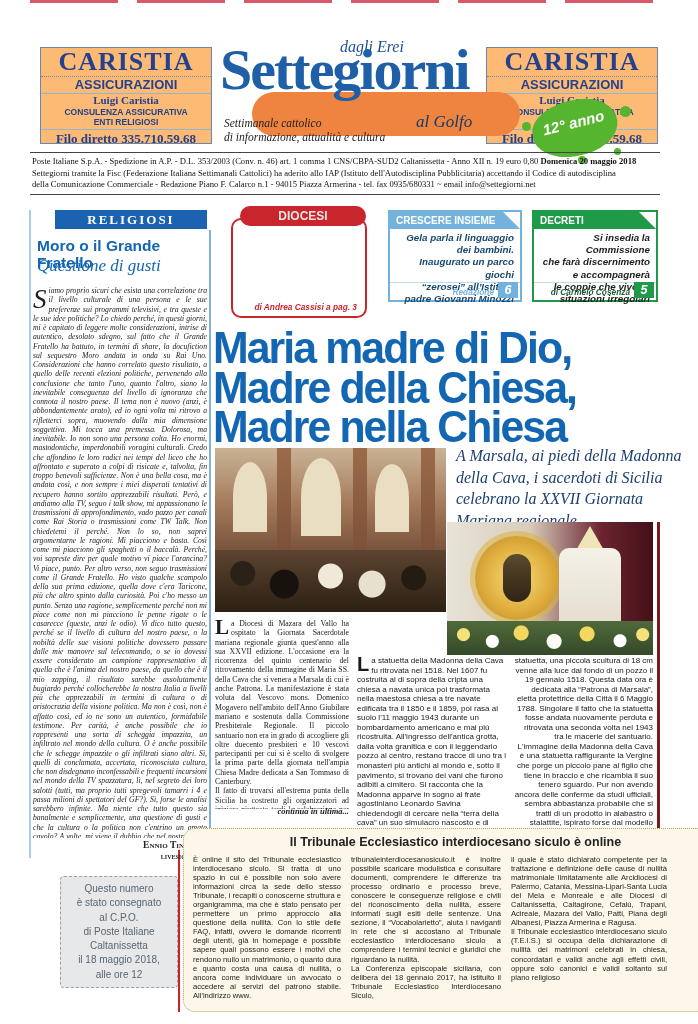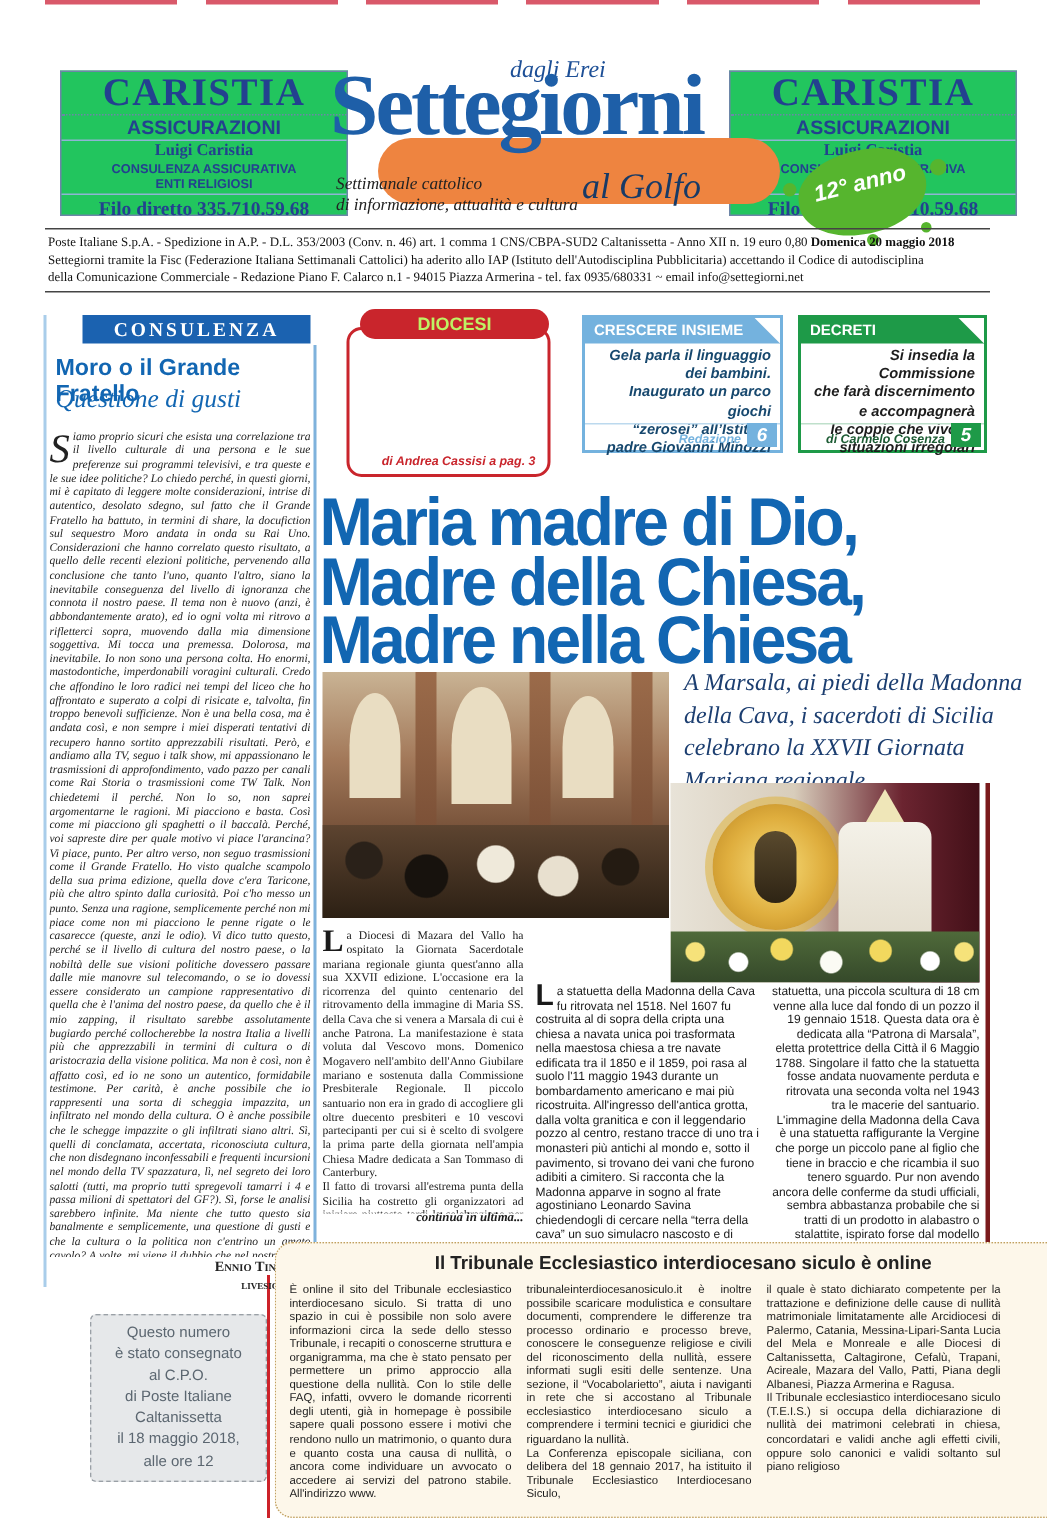--- a/index.html
+++ b/index.html
@@ -5,37 +5,37 @@
   html,body{margin:0;padding:0;background:#ffffff;}
   #page{position:relative;width:698px;height:1024px;background:#fff;overflow:hidden;
         font-family:"Liberation Sans",sans-serif;color:#1a1a1a;}
   .abs{position:absolute;}
 
   
   .cropmarks{left:30px;top:0;width:630px;height:3px;
     background:repeating-linear-gradient(90deg,#d9596a 0 88px,transparent 88px 107px);}
 
   
-  .adbox{width:192px;height:97px;background:#22c55e;border:1.5px solid #6d86a8;
+  .adbox{width:172px;height:97px;background:#fdba74;border:1.5px solid #6d86a8;
          text-align:center;color:#23418f;box-sizing:border-box;}
   .adbox .t1{font-family:"Liberation Serif",serif;font-weight:bold;font-size:26px;
              letter-spacing:1px;line-height:28px;border-bottom:1px dotted #6d86a8;}
   .adbox .t2{font-weight:bold;font-size:13px;line-height:16px;border-bottom:1px solid #8fb4d4;}
   .adbox .t3{font-family:"Liberation Serif",serif;font-weight:bold;font-size:11px;line-height:13px;}
   .adbox .t4{font-weight:bold;font-size:8.5px;line-height:10px;border-bottom:1px solid #8fb4d4;padding-bottom:2px;}
   .adbox .t5{font-family:"Liberation Serif",serif;font-weight:bold;font-size:13px;line-height:17px;}
 
   
   .kicker{left:340px;top:38px;font-family:"Liberation Serif",serif;font-style:italic;
           font-size:16px;color:#1d4f96;}
   .orange-pill{left:252px;top:92px;width:268px;height:44px;background:#ee8440;border-radius:24px;}
   .masthead-title{left:220px;top:40px;font-family:"Liberation Serif",serif;font-weight:bold;
           font-size:58px;color:#1e5fa8;letter-spacing:-2px;line-height:60px;}
-  .algolfo{left:388px;top:112px;font-family:"Liberation Serif",serif;font-style:italic;
-          font-size:24px;color:#173a66;}
+  .algolfo{left:416px;top:112px;font-family:"Liberation Serif",serif;font-style:italic;
+          font-size:17px;color:#173a66;}
   .tagline{left:224px;top:116px;font-family:"Liberation Serif",serif;font-style:italic;
           font-size:11.5px;line-height:14px;color:#222;}
   .splat-wrap{left:520px;top:92px;width:120px;height:75px;}
   .splat{position:absolute;left:12px;top:8px;width:86px;height:56px;background:#56b52e;
          border-radius:58% 42% 55% 45% / 52% 48% 55% 45%;transform:rotate(-8deg);}
   .splat-dot{position:absolute;background:#56b52e;border-radius:50%;}
   .splat-label{position:absolute;left:22px;top:22px;color:#fff;font-weight:bold;font-style:italic;
          font-size:15px;transform:rotate(-14deg);white-space:nowrap;}
 
   
@@ -61,21 +61,21 @@
   .ed-body{left:33px;top:286px;width:174px;height:552px;overflow:hidden;
      font-family:"Liberation Serif",serif;font-style:italic;font-size:7.7px;line-height:9.25px;
      text-align:justify;color:#222;}
   .ed-body::first-letter{float:left;font-size:27px;line-height:22px;padding:2px 2px 0 0;font-style:italic;}
   .ed-sig{left:33px;top:840px;width:174px;text-align:right;font-family:"Liberation Serif",serif;
      font-weight:bold;font-variant:small-caps;font-size:9.5px;line-height:11px;color:#222;}
   .ed-sig .site{font-size:8.5px;}
 
   
   .dio-pill{left:240px;top:206px;width:126px;height:20px;background:#c9252c;border-radius:10px;
-     color:#bef264;font-weight:bold;font-size:12px;text-align:center;line-height:20px;z-index:3;}
+     color:#e5e5e5;font-weight:bold;font-size:12px;text-align:center;line-height:20px;z-index:3;}
   .dio-box{left:231px;top:218px;width:136px;height:100px;background:#fff;border:2px solid #c9252c;
      border-radius:10px;box-sizing:border-box;z-index:2;}
   .dio-text{position:absolute;left:4px;top:12px;width:124px;text-align:center;font-weight:bold;
      font-size:10.3px;line-height:12.6px;color:#1d1d1d;white-space:pre-line;}
   .dio-byline{position:absolute;right:8px;bottom:4px;color:#c9252c;font-style:italic;font-weight:bold;
      font-size:8.3px;}
 
   
   .note-box{box-sizing:border-box;background:#fff;padding-left:11px;}
   .note-head{position:absolute;left:0;top:0;right:0;height:17px;color:#fff;font-weight:bold;
@@ -219,21 +219,21 @@
     <div><span>Poste Italiane S.p.A. - Spedizione in A.P. - D.L. 353/2003 (Conv. n. 46) art. 1 comma 1 CNS/CBPA-SUD2 Caltanissetta - Anno XII n. 19 euro 0,80 </span><b>Domenica 20 maggio 2018</b></div>
     <div>Settegiorni tramite la Fisc (Federazione Italiana Settimanali Cattolici) ha aderito allo IAP (Istituto dell'Autodisciplina Pubblicitaria) accettando il Codice di autodisciplina</div>
     <div>della Comunicazione Commerciale - Redazione Piano F. Calarco n.1 - 94015 Piazza Armerina - tel. fax 0935/680331 ~ email info@settegiorni.net</div>
   </div>
 
   <div class="abs vline-blue-left"></div>
   <div class="abs vline-blue-right"></div>
   <div class="abs vline-maroon"></div>
   <div class="abs vline-red"></div>
 
-  <div class="abs ed-header">CONSULENZA</div>
+  <div class="abs ed-header">RELIGIOSI</div>
   <div class="abs ed-title">Moro o il Grande Fratello</div>
   <div class="abs ed-subtitle">Questione di gusti</div>
   <div class="abs ed-body">Siamo proprio sicuri che esista una correlazione tra il livello culturale di una persona e le sue preferenze sui programmi televisivi, e tra queste e le sue idee politiche? Lo chiedo perché, in questi giorni, mi è capitato di leggere molte considerazioni, intrise di autentico, desolato sdegno, sul fatto che il Grande Fratello ha battuto, in termini di share, la docufiction sul sequestro Moro andata in onda su Rai Uno. Considerazioni che hanno correlato questo risultato, a quello delle recenti elezioni politiche, pervenendo alla conclusione che tanto l'uno, quanto l'altro, siano la inevitabile conseguenza del livello di ignoranza che connota il nostro paese. Il tema non è nuovo (anzi, è abbondantemente arato), ed io ogni volta mi ritrovo a rifletterci sopra, muovendo dalla mia dimensione soggettiva. Mi tocca una premessa. Dolorosa, ma inevitabile. Io non sono una persona colta. Ho enormi, mastodontiche, imperdonabili voragini culturali. Credo che affondino le loro radici nei tempi del liceo che ho affrontato e superato a colpi di risicate e, talvolta, fin troppo benevoli sufficienze. Non è una bella cosa, ma è andata così, e non sempre i miei disperati tentativi di recupero hanno sortito apprezzabili risultati. Però, e andiamo alla TV, seguo i talk show, mi appassionano le trasmissioni di approfondimento, vado pazzo per canali come Rai Storia o trasmissioni come TW Talk. Non chiedetemi il perché. Non lo so, non saprei argomentarne le ragioni. Mi piacciono e basta. Così come mi piacciono gli spaghetti o il baccalà. Perché, voi sapreste dire per quale motivo vi piace l'arancina? Vi piace, punto. Per altro verso, non seguo trasmissioni come il Grande Fratello. Ho visto qualche scampolo della sua prima edizione, quella dove c'era Taricone, più che altro spinto dalla curiosità. Poi c'ho messo un punto. Senza una ragione, semplicemente perché non mi piace come non mi piacciono le penne rigate o le casarecce (queste, anzi le odio). Vi dico tutto questo, perché se il livello di cultura del nostro paese, o la nobiltà delle sue visioni politiche dovessero passare dalle mie manovre sul telecomando, o se io dovessi essere considerato un campione rappresentativo di quella che è l'anima del nostro paese, da quello che è il mio zapping, il risultato sarebbe assolutamente bugiardo perché collocherebbe la nostra Italia a livelli più che apprezzabili in termini di cultura o di aristocrazia della visione politica. Ma non è così, non è affatto così, ed io ne sono un autentico, formidabile testimone. Per carità, è anche possibile che io rappresenti una sorta di scheggia impazzita, un infiltrato nel mondo della cultura. O è anche possibile che le schegge impazzite o gli infiltrati siano altri. Sì, quelli di conclamata, accertata, riconosciuta cultura, che non disdegnano inconfessabili e frequenti incursioni nel mondo della TV spazzatura, lì, nel segreto dei loro salotti (tutti, ma proprio tutti spregevoli tamarri i 4 e passa milioni di spettatori del GF?). Sì, forse le analisi sarebbero infinite. Ma niente che tutto questo sia banalmente e semplicemente, una questione di gusti e che la cultura o la politica non c'entrino un amato cavolo? A volte, mi viene il dubbio che nel nostro paese esista una inarrestabile propensione a complicarci maledettamente l'esistenza. Non ci piace questa cosa che la distanza più breve tra due punti sia solo una retta. Questa l'ho imparata al liceo. Incredibile, no?</div>
   <div class="abs ed-sig">
     <div>Ennio Tinaglia</div>
     <div class="site">livesicilia.it</div>
   </div>
 
   <div class="abs dio-box">
     <div class="dio-byline">di Andrea Cassisi a pag. 3</div>

